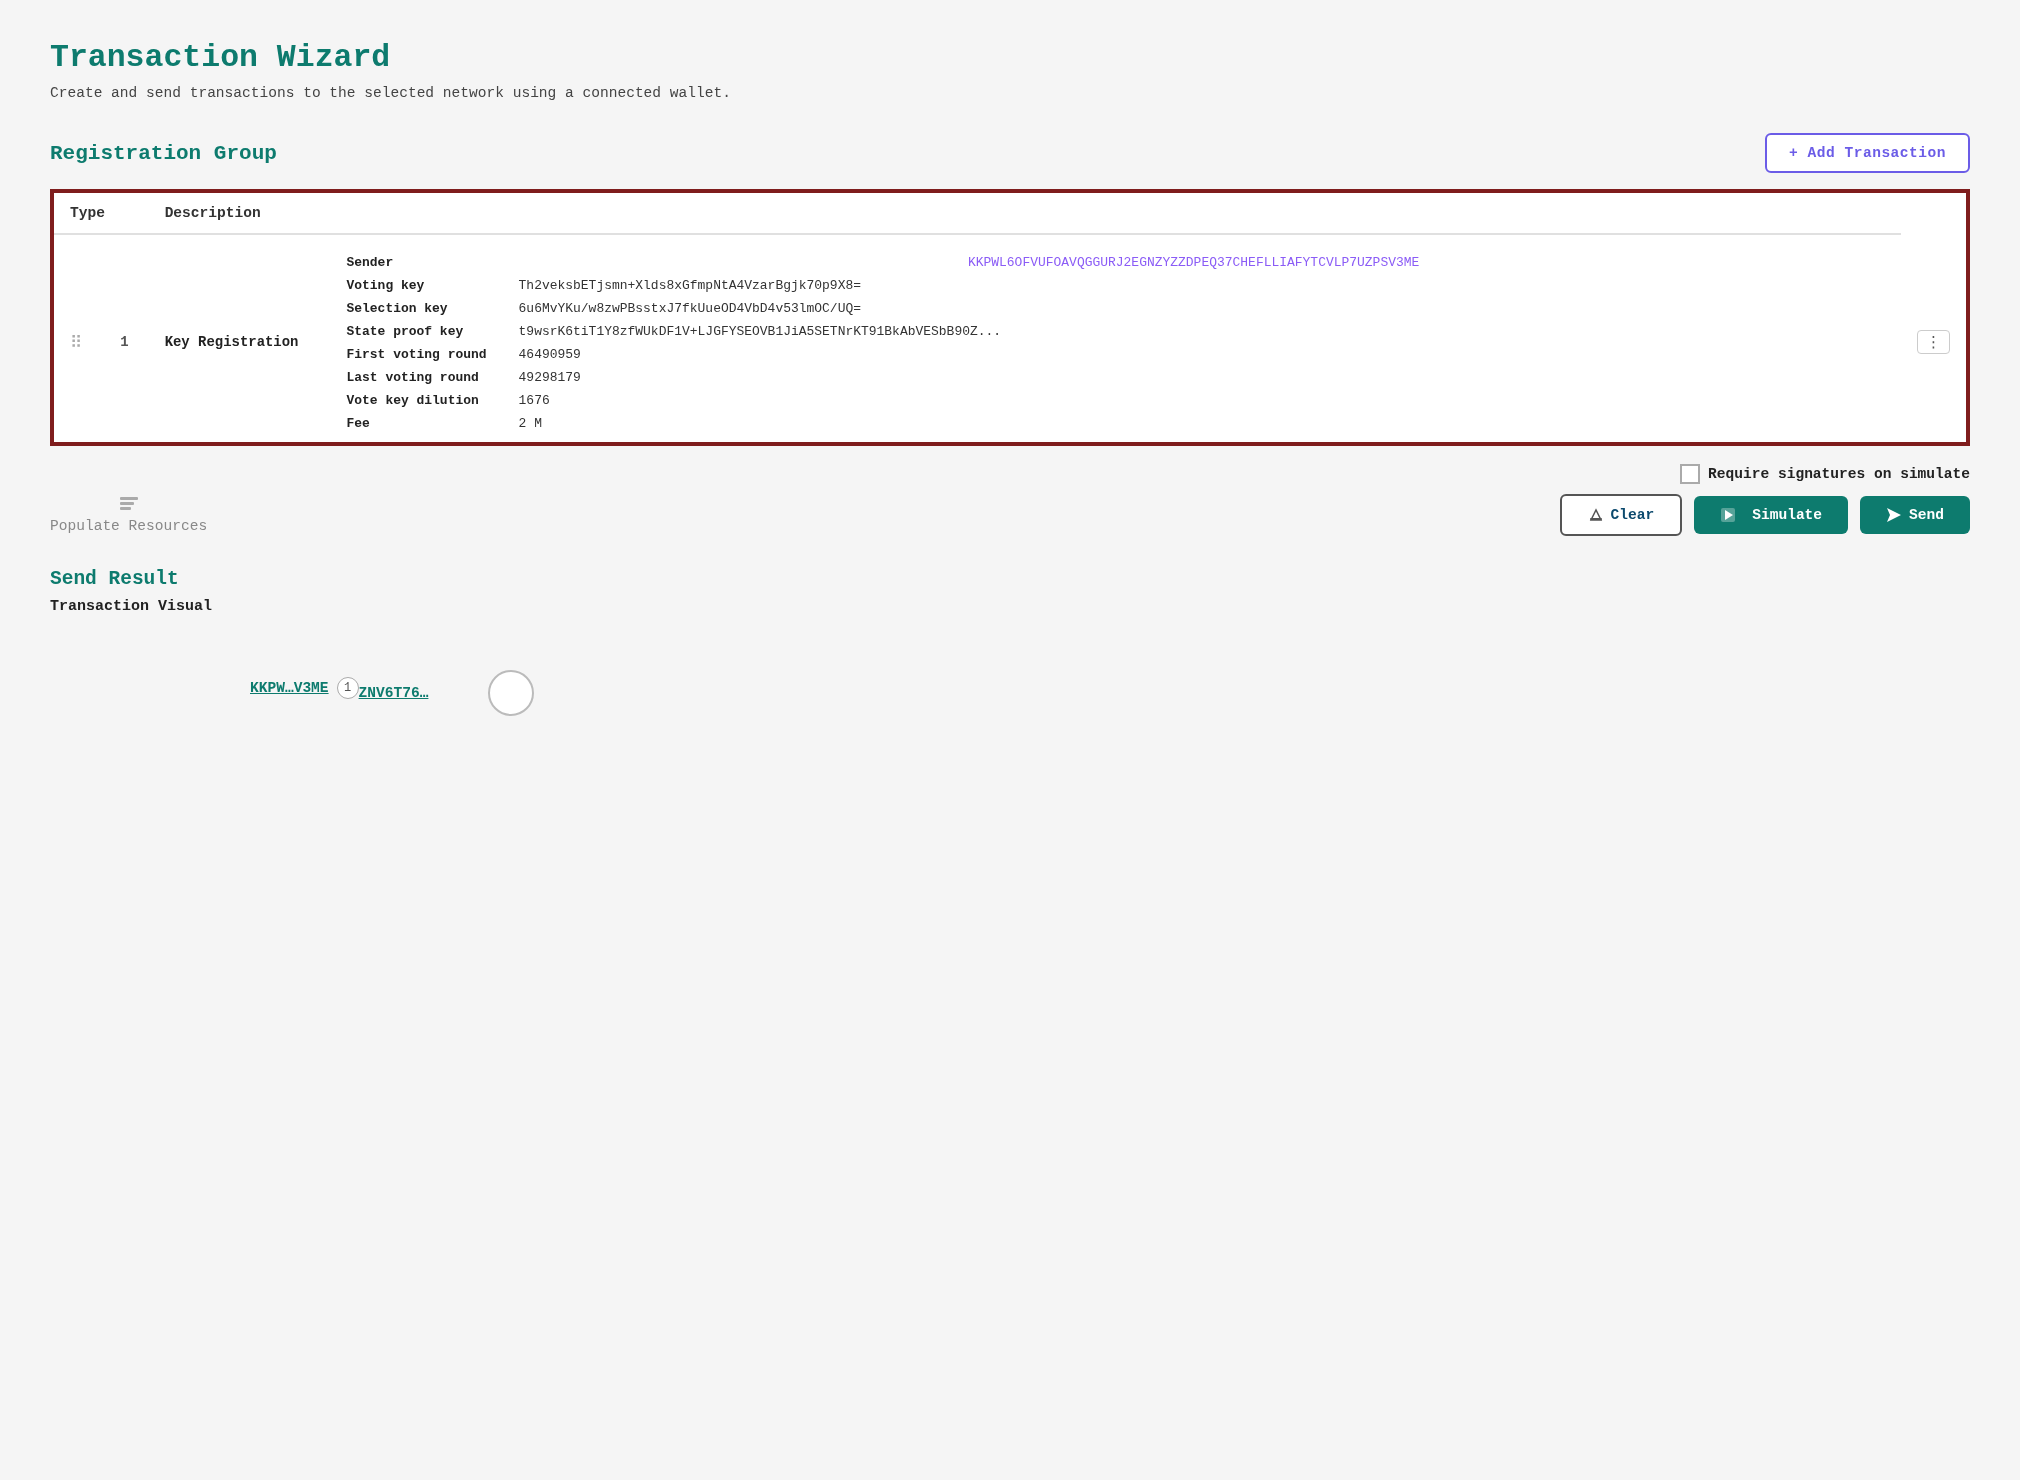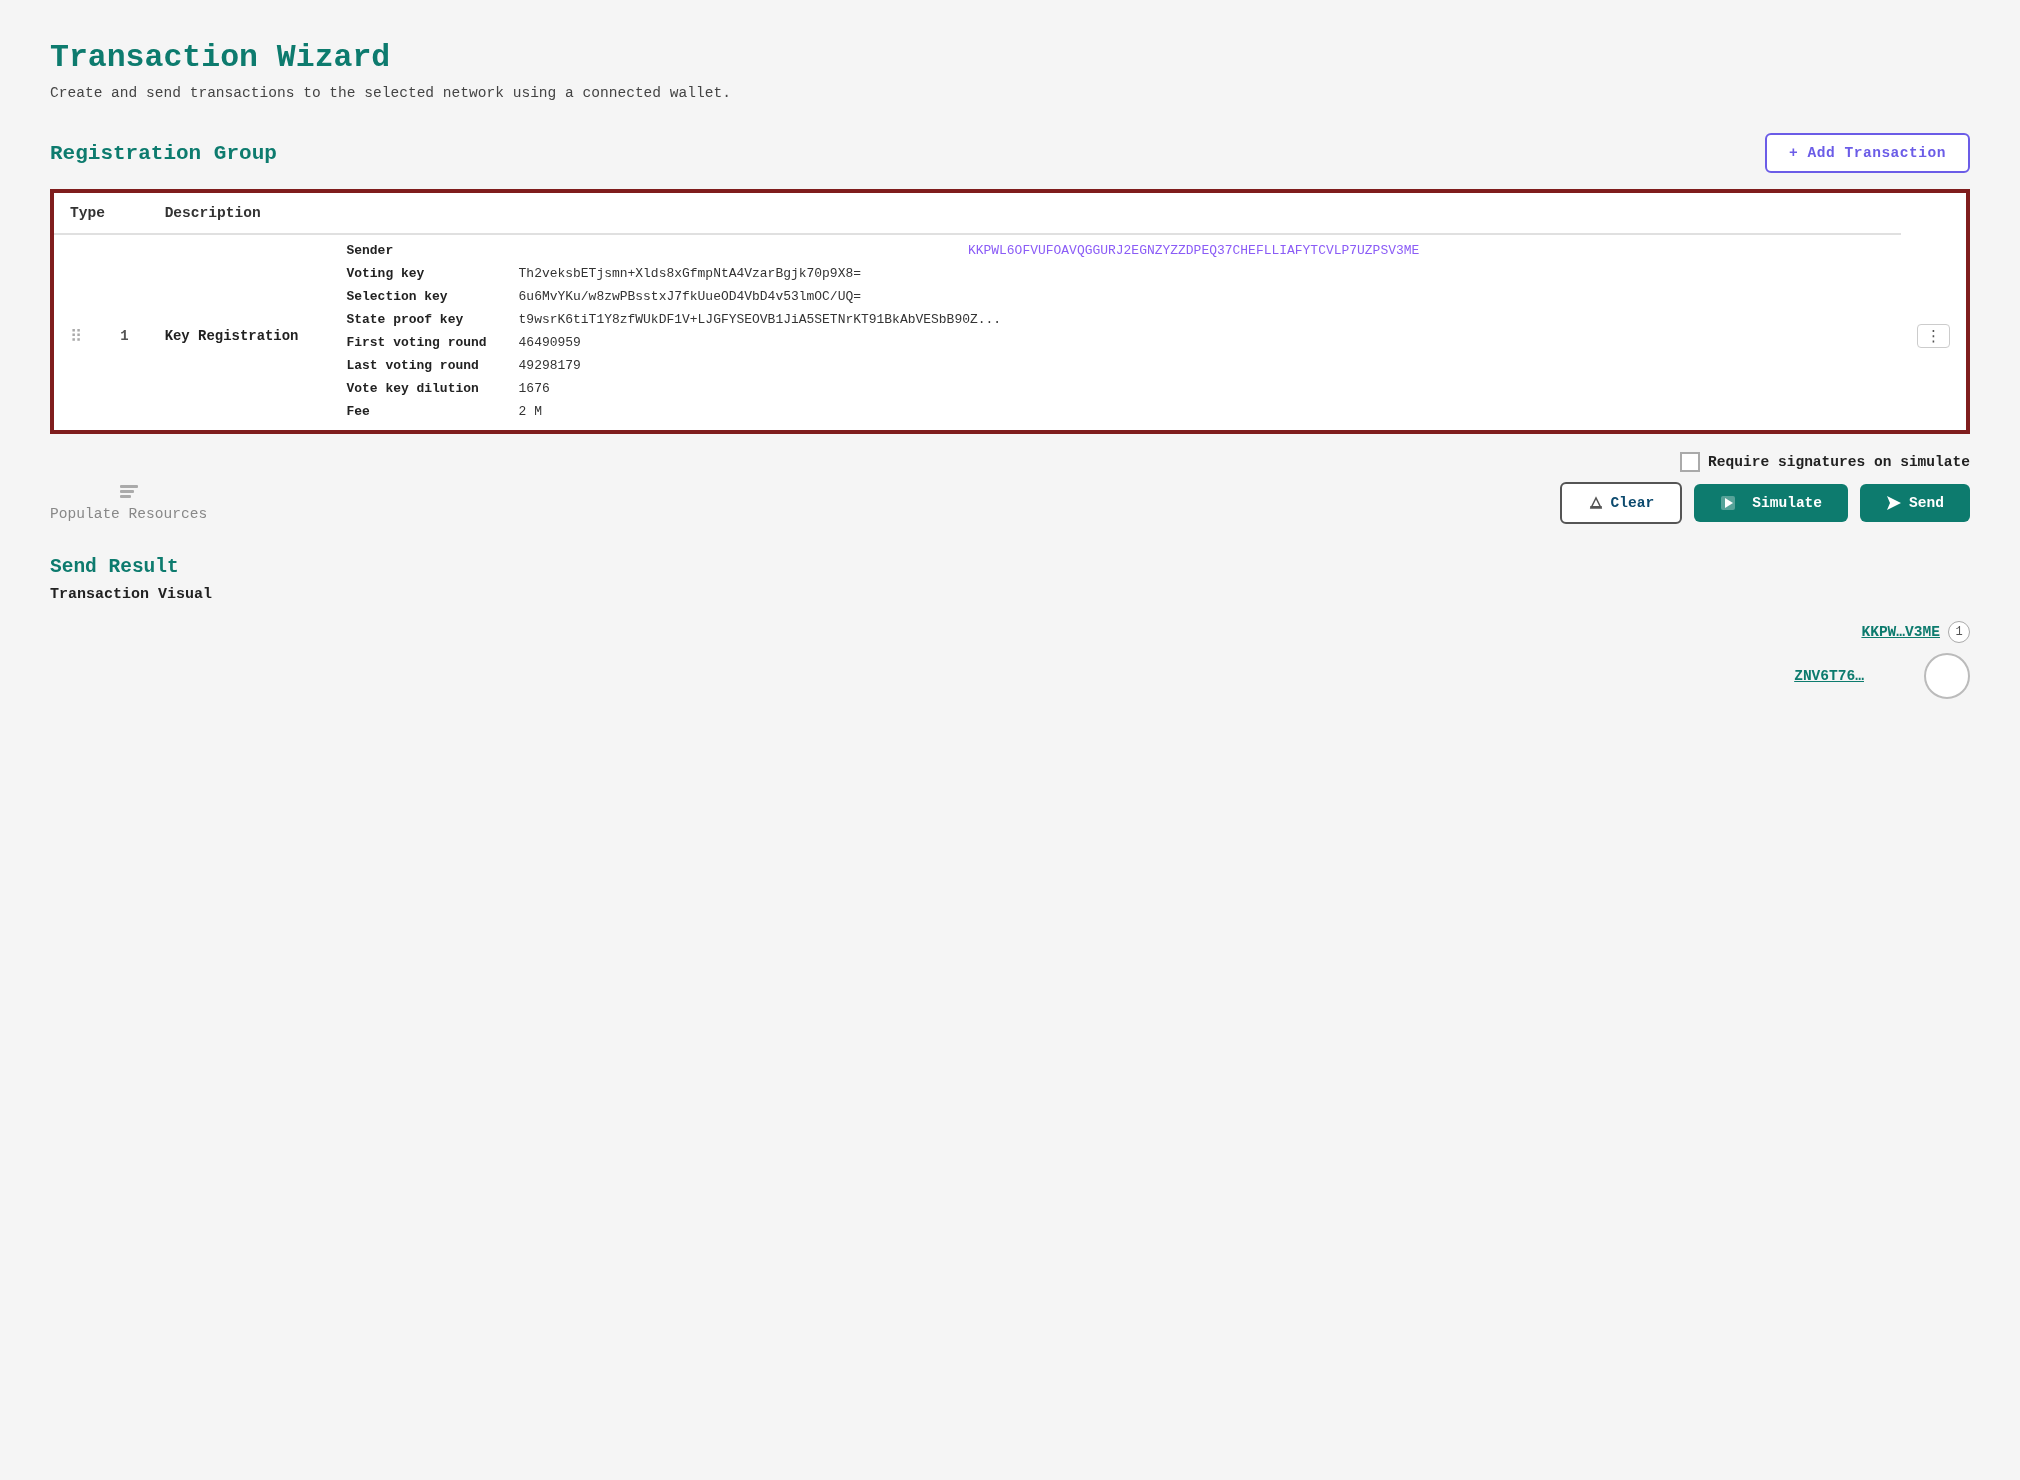--- a/index.html
+++ b/index.html
@@ -213,22 +213,22 @@
       font-size: 1.0em;
       font-weight: 900;
       font-family: 'Courier New', Courier, monospace;
       color: #222;
       margin-bottom: 18px;
     }
     .visual-area {
       position: relative;
       min-height: 120px;
       display: flex;
-      flex-direction: column;
-      align-items: flex-end;
+      flex-direction: row;
+      align-items: center;
       padding-left: 20px;
     }
     .visual-node-top {
       display: flex;
       align-items: center;
       gap: 8px;
       margin-left: 180px;
       margin-bottom: 10px;
     }
     .visual-node-link {
@@ -300,21 +300,21 @@
     <tr class="row-main">
       <td style="width:30px; vertical-align:middle;">
         <span class="drag-handle">⠿</span>
       </td>
       <td style="width:40px; vertical-align:middle;">
         <span class="row-num">1</span>
       </td>
       <td class="type-col" style="width:160px; vertical-align:middle;">
         <span>Key Registration</span>
       </td>
-      <td style="vertical-align:top; padding-top:4px;">
+      <td style="vertical-align:top; padding-top:16px;">
 
         <table style="width:100%; border-collapse:collapse;">
           <tbody class="description-section" id="desc-rows">
           <tr>
                 <td class="label-col">Sender</td>
                 <td class="value-col link-value">KKPWL6OFVUFOAVQGGURJ2EGNZYZZDPEQ37CHEFLLIAFYTCVLP7UZPSV3ME</td>
               </tr>
               <tr>
                 <td class="label-col">Voting key</td>
                 <td class="value-col">Th2veksbETjsmn+Xlds8xGfmpNtA4VzarBgjk70p9X8=</td>

